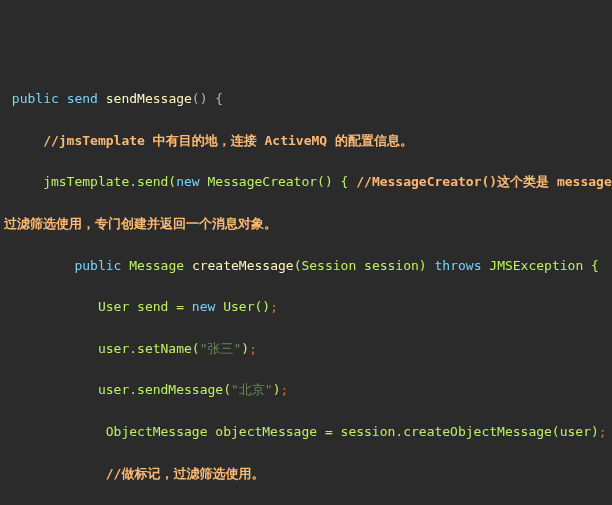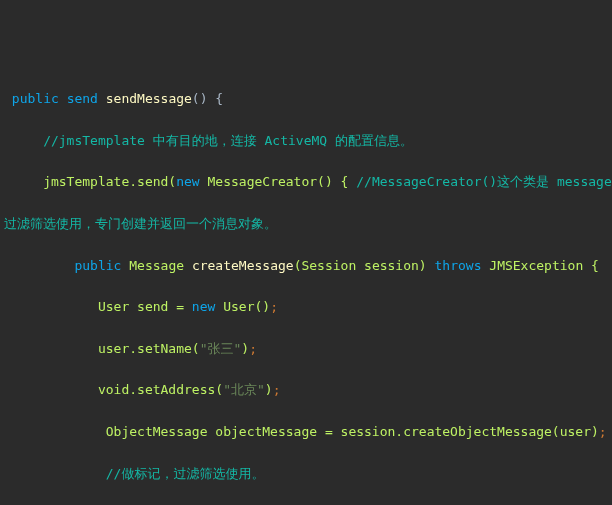--- a/index.html
+++ b/index.html
@@ -12,41 +12,41 @@
       padding: 6px 4px;
       width: 612px;
       height: 505px;
       overflow: hidden;
       white-space: pre;
     }
     .code-line {
       display: block;
       min-height: 20px;
     }
-    .kw { color: #0ea5e9; }
+    .kw { color: #7dd3fc; }
     .method-decl { color: #fef9c3; }
     .str { color: #6a8759; }
-    .comment { color: #14b8a6; }
+    .comment { color: #fdba74; font-weight: bold; }
     .paren { color: #a9b7c6; }
     .punct { color: #cc7832; }
     .ident { color: #bef264; }
   </style>
 </head>
 <body>
 
 
 
 <div class="code-line"> <span class="kw">public </span><span class="kw">send </span><span class="method-decl">sendMessage</span><span class="paren">() {</span></div>
 <div class="code-line">     <span class="comment">//jmsTemplate 中有目的地，连接 ActiveMQ 的配置信息。</span></div>
 <div class="code-line">     <span class="ident">jmsTemplate.send(</span><span class="kw">new </span><span class="ident">MessageCreator() { </span><span class="comment">//MessageCreator()这个类是 message</span></div>
 <div class="code-line"><span class="comment">过滤筛选使用，专门创建并返回一个消息对象。</span></div>
 <div class="code-line">         <span class="kw">public </span><span class="ident">Message </span><span class="method-decl">createMessage</span><span class="ident">(Session session) </span><span class="kw">throws </span><span class="ident">JMSException {</span></div>
 <div class="code-line">            <span class="ident">User send = </span><span class="kw">new </span><span class="ident">User()</span><span class="punct">;</span></div>
 <div class="code-line">            <span class="ident">user.setName(</span><span class="str">"张三"</span><span class="ident">)</span><span class="punct">;</span></div>
-<div class="code-line">            <span class="ident">void.setAddress(</span><span class="str">"北京"</span><span class="ident">)</span><span class="punct">;</span></div>
+<div class="code-line">            <span class="ident">user.sendMessage(</span><span class="str">"北京"</span><span class="ident">)</span><span class="punct">;</span></div>
 <div class="code-line">             <span class="ident">ObjectMessage objectMessage = session.createObjectMessage(user)</span><span class="punct">;</span></div>
 <div class="code-line">             <span class="comment">//做标记，过滤筛选使用。</span></div>
 
 
 
 
 
 
 
 

